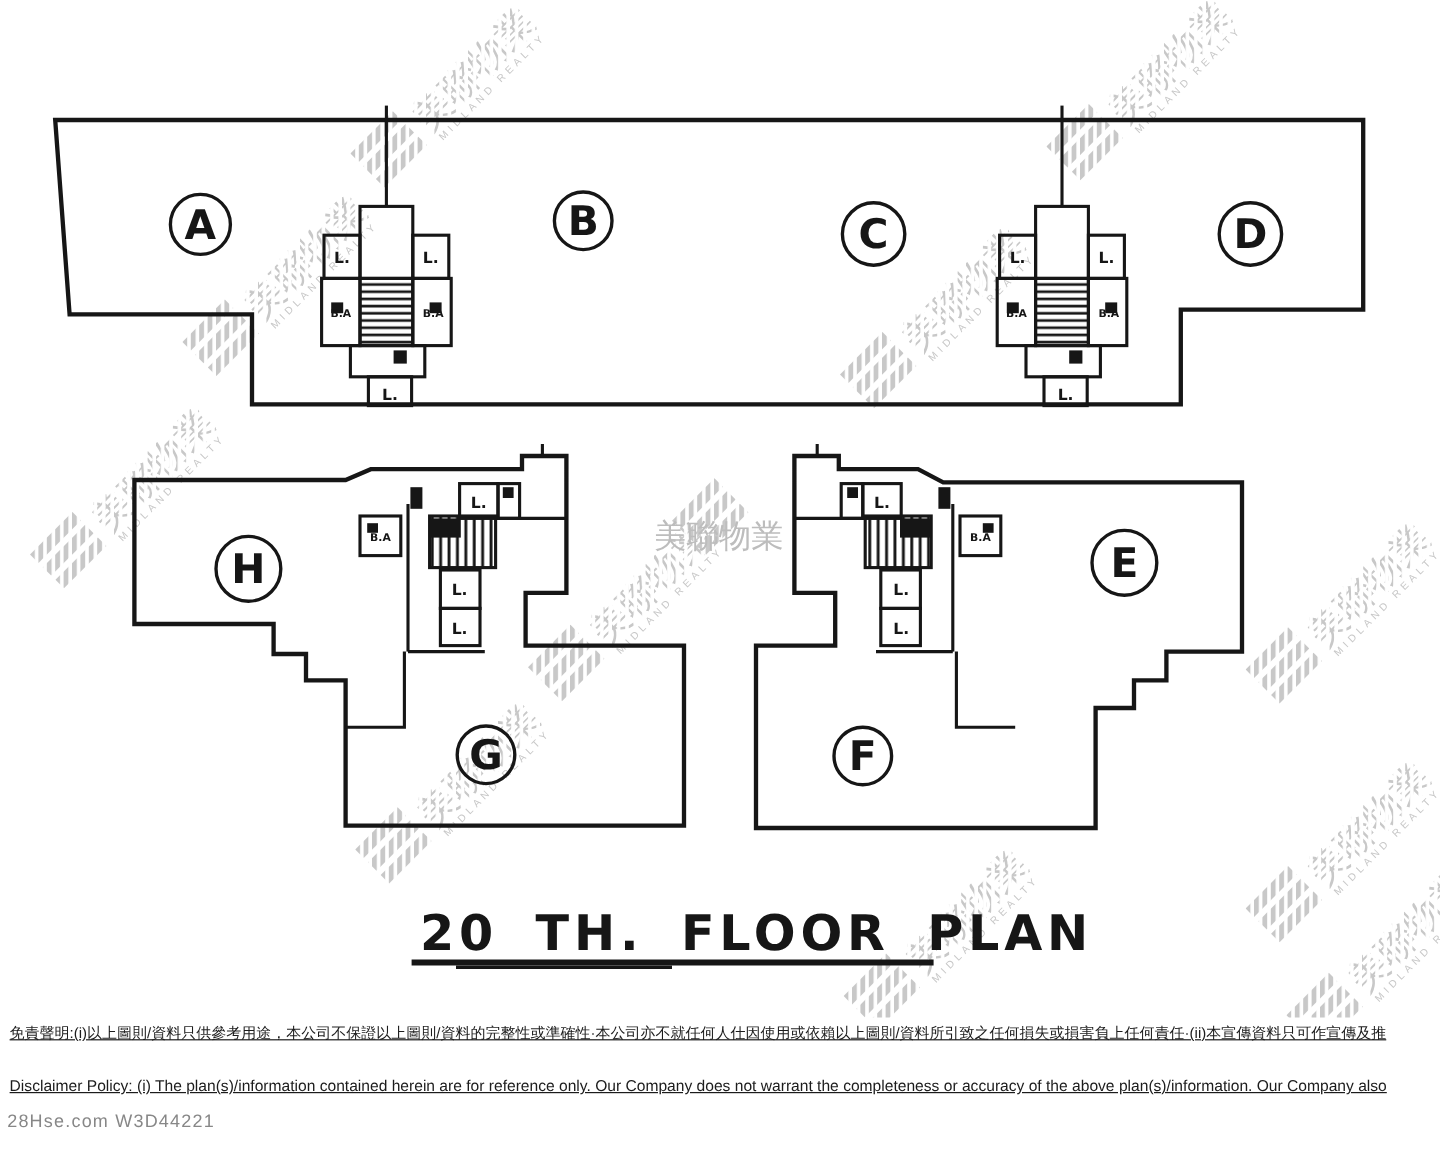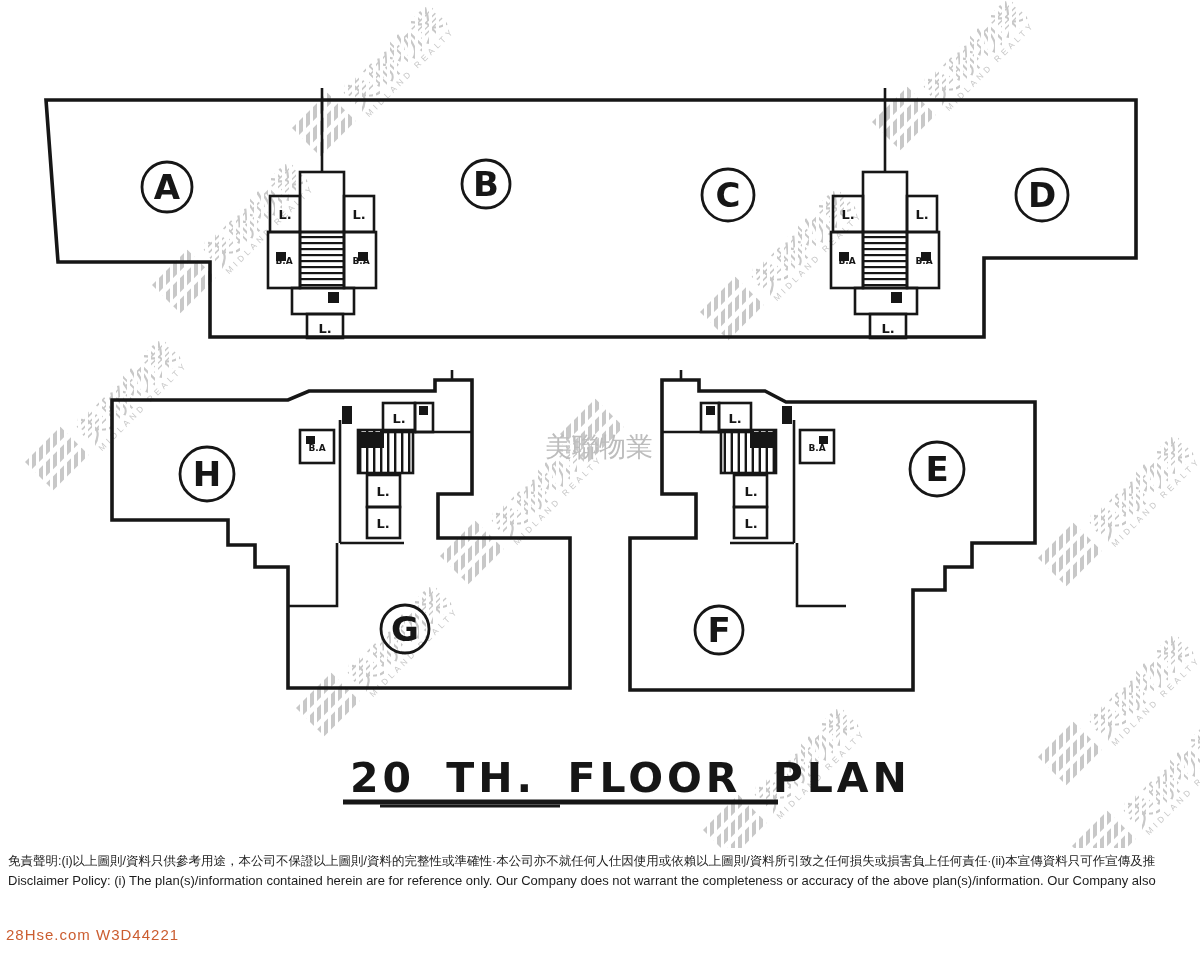--- a/index.html
+++ b/index.html
@@ -5,26 +5,27 @@
   html,body{margin:0;padding:0;}
   body{
     width:1200px;height:973px;position:relative;overflow:hidden;
     background:#ffffff;
     font-family:"Liberation Sans", sans-serif;
   }
   #plan-svg{position:absolute;left:0;top:0;}
   .disclaimer{
     position:absolute;left:8px;top:852px;width:1190px;
     color:#1c1c1c;
+    text-decoration:underline;
   }
   .disclaimer .zh{font-size:12.5px;line-height:19px;white-space:nowrap;}
-  .disclaimer .en{font-size:13px;line-height:19px;white-space:nowrap;}
+  .disclaimer .en{font-size:13px;line-height:19px;white-space:nowrap;margin-top:24px;}
   .site-ref{
     position:absolute;left:6px;top:926px;
-    color:#c2410c;font-size:15px;letter-spacing:1px;opacity:.85;
+    color:#737373;font-size:15px;letter-spacing:1px;opacity:.85;
     white-space:nowrap;
   }
 </style>
 </head>
 <body>
 
 <svg id="plan-svg" width="1200" height="848" viewBox="0 0 1200 848">
   <defs>
     <pattern id="wmHatch" width="7" height="7" patternUnits="userSpaceOnUse" patternTransform="rotate(45)">
       <rect width="4" height="7" fill="#c8c8c8"></rect>

